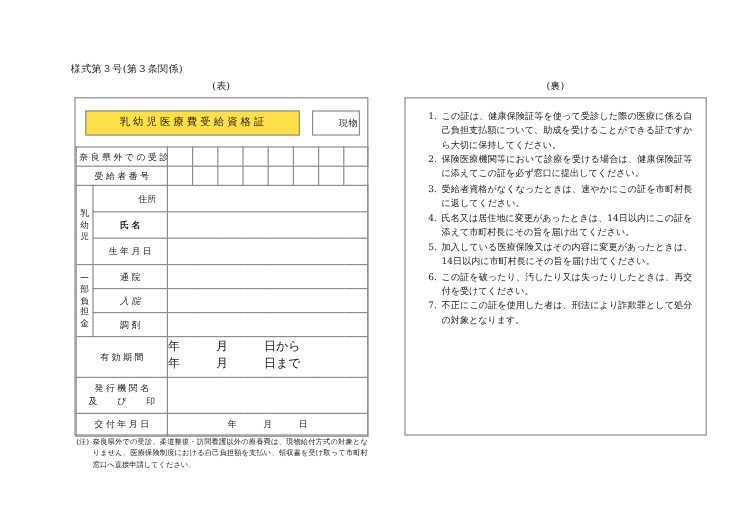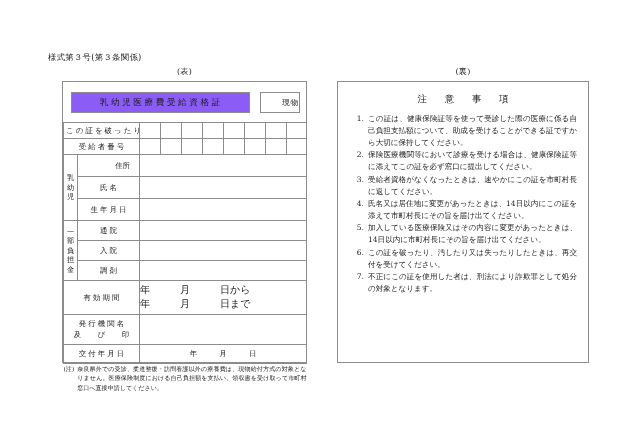--- a/index.html
+++ b/index.html
@@ -20,21 +20,21 @@
   #page {
     position: absolute;
     left: 0; top: 0;
     width: 630px;
     height: 439px;
   }
 
   
   #form-number {
     position: absolute;
-    left: 48px;
+    left: 59px;
     top: 52px;
     font-size: 8.3px;
     letter-spacing: 0.35px;
     white-space: nowrap;
   }
 
   
   .side-caption {
     position: absolute;
     font-size: 8px;
@@ -85,21 +85,21 @@
   .title-box {
     flex: 1 1 auto;
     border: 1px solid #8c8c8c;
     height: 19px;
     line-height: 19px;
     text-align: center;
     font-size: 8.6px;
     letter-spacing: 2.6px;
     text-indent: 2.6px;
     white-space: nowrap;
-    background: #8b5cf6;
+    background: #fde047;
   }
   .title-spacer { width: 10px; flex: 0 0 10px; }
   .genbutsu-box {
     flex: 0 0 38px;
     border: 1px solid #8c8c8c;
     height: 19px;
     line-height: 19px;
     text-align: right;
     font-size: 7.6px;
     letter-spacing: 0.5px;
@@ -257,21 +257,21 @@
         <td colspan="10" class="title-band-cell">
           <div class="title-band">
             <div class="title-box">乳幼児医療費受給資格証</div>
             <div class="title-spacer"></div>
             <div class="genbutsu-box">現物</div>
           </div>
         </td>
       </tr>
 
       <tr>
-        <td colspan="2" class="lbl">この証を破ったり</td>
+        <td colspan="2" class="lbl">奈良県外での受診</td>
         <td class="gridcell"></td>
         <td class="gridcell"></td>
         <td class="gridcell"></td>
         <td class="gridcell"></td>
         <td class="gridcell"></td>
         <td class="gridcell"></td>
         <td class="gridcell"></td>
         <td class="gridcell"></td>
       </tr>
 
@@ -295,21 +295,21 @@
         </td>
         <td class="lbl" style="height:21px;">
           <span class="lbl-justify">
             <span>住所</span>
           </span>
         </td>
         <td colspan="8"></td>
       </tr>
 
       <tr>
-        <td class="lbl" style="height:21px;">氏名</td>
+        <td class="lbl" style="height:21px;font-weight:bold;">氏名</td>
         <td colspan="8"></td>
       </tr>
 
       <tr>
         <td class="lbl" style="height:21px;">生年月日</td>
         <td colspan="8"></td>
       </tr>
 
       <tr>
         <td rowspan="3" class="vlabel">
@@ -317,21 +317,21 @@
           <span>部</span>
           <span>負</span>
           <span>担</span>
           <span>金</span>
         </td>
         <td class="lbl" style="height:19px;">通院</td>
         <td colspan="8"></td>
       </tr>
 
       <tr>
-        <td class="lbl" style="height:19px;">入院</td>
+        <td class="lbl" style="height:19px;font-style:italic;">入院</td>
         <td colspan="8"></td>
       </tr>
 
       <tr>
         <td class="lbl" style="height:19px;">調剤</td>
         <td colspan="8"></td>
       </tr>
 
       <tr>
         <td colspan="2" class="lbl">有効期間</td>
@@ -364,21 +364,20 @@
             <span class="note-marker">(注)</span>
             <span class="note-body">奈良県外での受診、柔道整復・訪問看護以外の療養費は、現物給付方式の対象となりません。医療保険制度における自己負担額を支払い、領収書を受け取って市町村窓口へ直接申請してください。</span>
           </div>
         </td>
       </tr>
     </tbody>
       </table>
   </div>
 
   <div id="back-card">
-    <div id="back-title">注　意　事　項</div>
 
     <ul id="notice-list">
       <li>
         <span class="notice-num">1.</span>
         <span class="notice-text">この証は、健康保険証等を使って受診した際の医療に係る自己負担支払額について、助成を受けることができる証ですから大切に保持してください。</span>
       </li>
       <li>
         <span class="notice-num">2.</span>
         <span class="notice-text">保険医療機関等において診療を受ける場合は、健康保険証等に添えてこの証を必ず窓口に提出してください。</span>
       </li>

